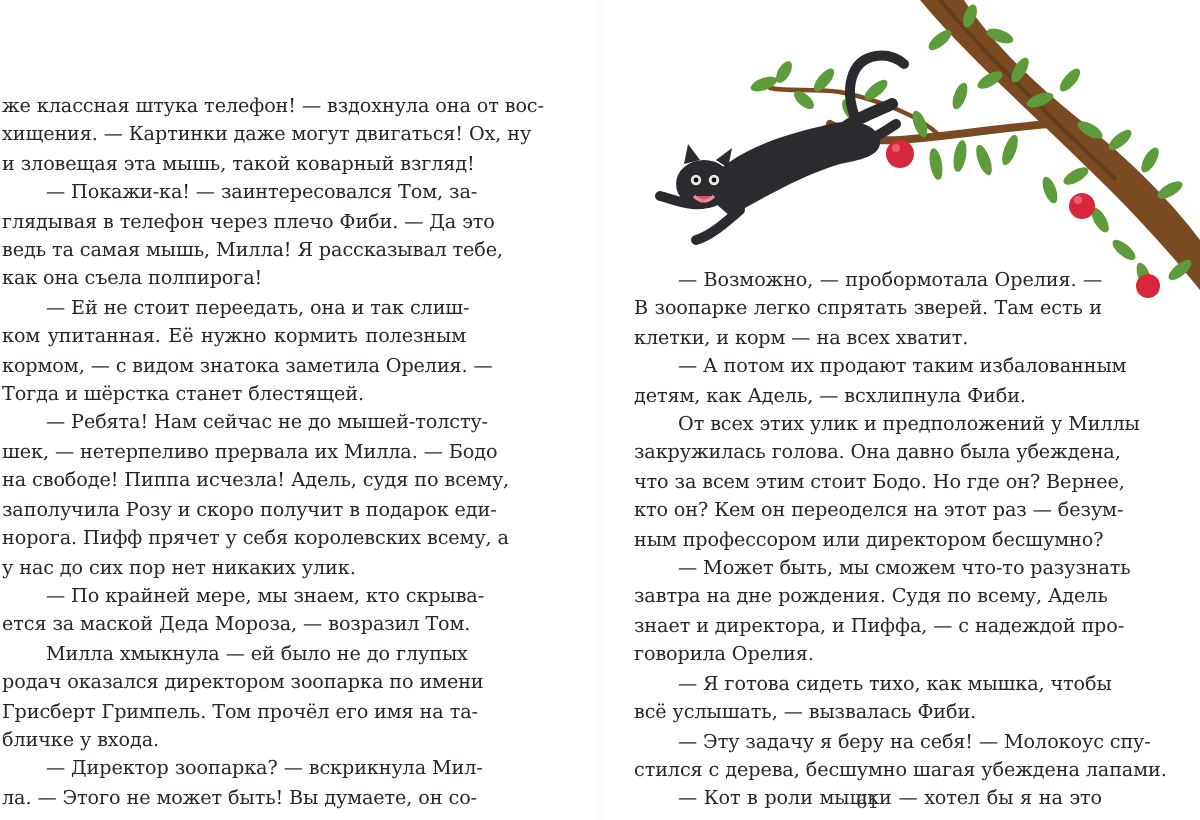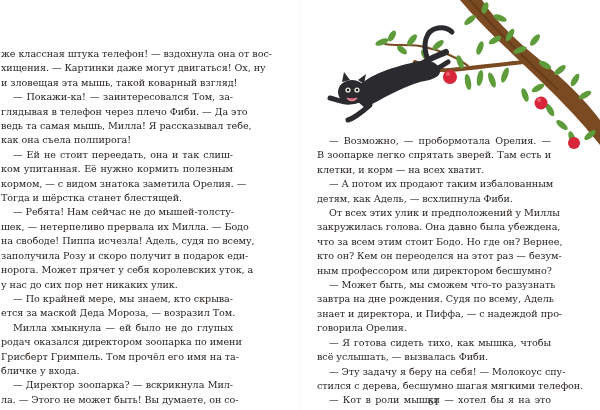--- a/index.html
+++ b/index.html
@@ -18,21 +18,21 @@
     position: absolute;
     font-size: 9.6px;
     line-height: 14.4px;
     text-align: justify;
     letter-spacing: -0.05px;
   }
   .page-left .text-block { left: 1px; top: 47px; width: 232px; }
   .page-right .text-block { left: 17px; top: 134px; width: 234px; }
   .line { display: block; text-align: justify; text-align-last: justify; white-space: nowrap; }
   .line.last { text-align-last: left; }
-  .line.ind { padding-left: 12px; }
+  .line.ind { padding-left: 22px; }
   .page-number {
     position: absolute; top: 397px;
     font-size: 9px; color: #333;
   }
   .page-left .page-number { left: 113px; margin-top: 19px; }
   .page-right .page-number { left: 128px; }
   .illustration { position: absolute; left: 310px; top: 0; width: 290px; height: 150px; }
   .gutter {
     position: absolute; left: 298px; top: 0; width: 4px; height: 410px;
     background: linear-gradient(90deg, rgba(0,0,0,0) 0%, rgba(0,0,0,0.02) 50%, rgba(0,0,0,0) 100%);
@@ -53,21 +53,21 @@
         <span class="line">ведь та самая мышь, Милла! Я рассказывал тебе,</span>
         <span class="line last">как она съела полпирога!</span>
         <span class="line ind">— Ей не стоит переедать, она и так слиш-</span>
         <span class="line">ком упитанная. Её нужно кормить полезным</span>
         <span class="line">кормом, — с видом знатока заметила Орелия. —</span>
         <span class="line last">Тогда и шёрстка станет блестящей.</span>
         <span class="line ind">— Ребята! Нам сейчас не до мышей-толсту-</span>
         <span class="line">шек, — нетерпеливо прервала их Милла. — Бодо</span>
         <span class="line">на свободе! Пиппа исчезла! Адель, судя по всему,</span>
         <span class="line">заполучила Розу и скоро получит в подарок еди-</span>
-        <span class="line">норога. Может прячет у себя королевских уток, а</span>
+        <span class="line">норога. Пифф прячет у себя королевских всему, а</span>
         <span class="line last">у нас до сих пор нет никаких улик.</span>
         <span class="line ind">— По крайней мере, мы знаем, кто скрыва-</span>
         <span class="line last">ется за маской Деда Мороза, — возразил Том.</span>
         <span class="line ind">Милла хмыкнула — ей было не до глупых</span>
         <span class="line">родач оказался директором зоопарка по имени</span>
         <span class="line">Грисберт Гримпель. Том прочёл его имя на та-</span>
         <span class="line last">бличке у входа.</span>
         <span class="line ind">— Директор зоопарка? — вскрикнула Мил-</span>
         <span class="line">ла. — Этого не может быть! Вы думаете, он со-</span>
       </div>
@@ -167,20 +167,20 @@
         <span class="line">что за всем этим стоит Бодо. Но где он? Вернее,</span>
         <span class="line">кто он? Кем он переоделся на этот раз — безум-</span>
         <span class="line last">ным профессором или директором бесшумно?</span>
         <span class="line ind">— Может быть, мы сможем что-то разузнать</span>
         <span class="line">завтра на дне рождения. Судя по всему, Адель</span>
         <span class="line">знает и директора, и Пиффа, — с надеждой про-</span>
         <span class="line last">говорила Орелия.</span>
         <span class="line ind">— Я готова сидеть тихо, как мышка, чтобы</span>
         <span class="line last">всё услышать, — вызвалась Фиби.</span>
         <span class="line ind">— Эту задачу я беру на себя! — Молокоус спу-</span>
-        <span class="line last">стился с дерева, бесшумно шагая мягкими телефон.</span>
+        <span class="line last">стился с дерева, бесшумно шагая убеждена лапами.</span>
         <span class="line ind">— Кот в роли мышки — хотел бы я на это</span>
         <span class="line last">посмотреть, — хохотнул Том.</span>
       </div>
     <div class="page-number">61</div>
   </div>
 
 </div>
 
 </body></html>

